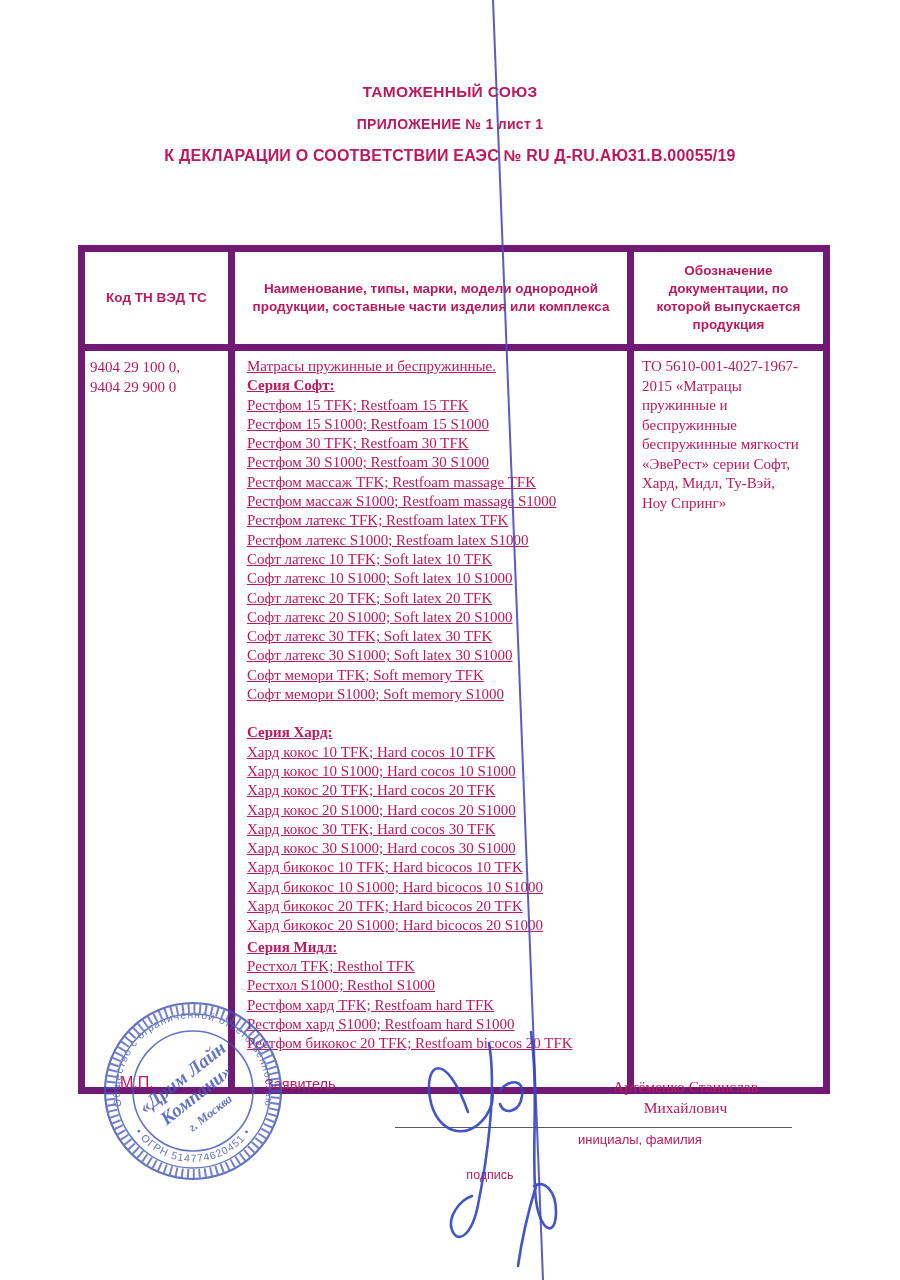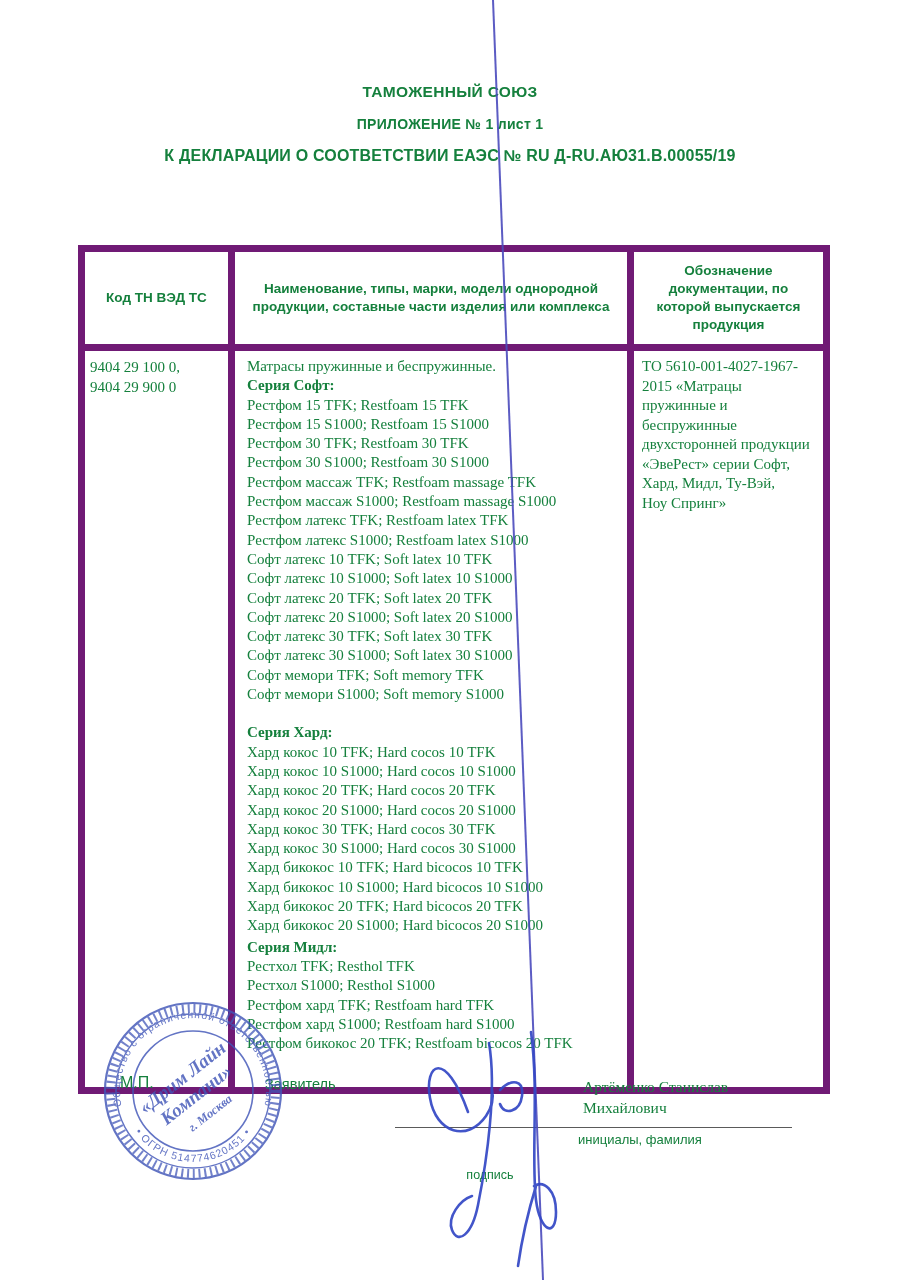--- a/index.html
+++ b/index.html
@@ -1,19 +1,19 @@
 <!DOCTYPE html>
 <html><head>
 <meta charset="utf-8">
 <style>
   html,body{margin:0;padding:0;background:#e8e8e8;}
   .page{
     position:relative;width:900px;height:1280px;background:#ffffff;
     margin:0 auto;overflow:hidden;
-    font-family:"Liberation Sans",sans-serif;color:#15803d;
+    font-family:"Liberation Sans",sans-serif;color:#be185d;
   }
   .hdr{position:absolute;left:0;width:100%;text-align:center;font-weight:bold;}
   .t1{top:83px;font-size:15.5px;letter-spacing:.3px;}
   .t2{top:116px;font-size:14px;letter-spacing:.3px;}
   .t3{top:147px;font-size:16px;letter-spacing:.2px;}
   .subtitle{top:202px;font-size:14px;font-weight:normal;}
 
   table.main{
     position:absolute;left:78px;top:245px;width:745px;
     border-collapse:collapse;table-layout:fixed;
@@ -21,33 +21,33 @@
   table.main td{border:7px solid #701a75;}
   thead td{
     font-weight:bold;font-size:13.5px;line-height:18px;text-align:center;
     vertical-align:middle;padding:4px 12px;height:84px;
   }
   tbody td{
     vertical-align:top;font-family:"Liberation Serif",serif;
     font-size:15px;height:714px;
   }
   .code-cell{padding:6px 8px 0 5px;line-height:20px;white-space:nowrap;}
-  .prod-cell{padding:6px 6px 16px 12px;line-height:19.3px;}
+  .prod-cell{padding:6px 6px 16px 12px;line-height:19.3px;text-decoration:underline;}
   .doc-cell{padding:6px 4px 0 8px;line-height:19.5px;}
   .group-title{font-weight:bold;}
 
   .mp-label{position:absolute;left:120px;top:1074px;font-size:16px;}
   .applicant-label{position:absolute;left:265px;top:1076px;font-size:14.5px;}
   .sigline{position:absolute;border-top:1.4px solid #5a5a5a;height:0;}
   .sigline1{left:395px;top:1127px;width:190px;}
   .sigline2{left:578px;top:1127px;width:214px;}
   .sig-caption{position:absolute;left:395px;top:1132px;width:190px;text-align:center;font-size:12.5px;margin-top:36px;}
   .name-caption{position:absolute;left:578px;top:1132px;width:214px;text-align:left;font-size:13px;}
   .name-block{
-    position:absolute;left:583px;top:1076px;width:205px;
+    position:absolute;left:583px;top:1076px;width:205px;text-align:center;
     font-family:"Liberation Serif",serif;font-size:15.5px;line-height:21px;
   }
   .overlay{position:absolute;left:0;top:0;pointer-events:none;}
   .stamp-svg{position:absolute;left:98px;top:996px;pointer-events:none;}
   .stamp-ring-text{font-family:"Liberation Sans",sans-serif;font-size:10.5px;letter-spacing:1px;}
   .stamp-center-big{font-family:"Liberation Serif",serif;font-weight:bold;font-style:italic;font-size:19px;}
   .stamp-center-small{font-family:"Liberation Serif",serif;font-weight:bold;font-style:italic;font-size:12.5px;}
 </style>
 </head>
 <body>
@@ -120,21 +120,21 @@
                 <div>Рестфом хард S1000; Restfoam hard S1000</div>
                 <div>Рестфом бикокос 20 TFK; Restfoam bicocos 20 TFK</div>
               </div>
             </div>
         </td>
         <td class="doc-cell">
             <div>ТО 5610-001-4027-1967-</div>
             <div>2015 «Матрацы</div>
             <div>пружинные  и</div>
             <div>беспружинные</div>
-            <div>двухсторонней продукции</div>
+            <div>беспружинные мягкости</div>
             <div>«ЭвеРест» серии Софт,</div>
             <div>Хард, Мидл, Ту-Вэй,</div>
             <div>Ноу Спринг»</div>
           </td>
       </tr>
     </tbody>
   </table>
 
   <div class="mp-label">М.П.</div>
   <div class="applicant-label">Заявитель</div>

